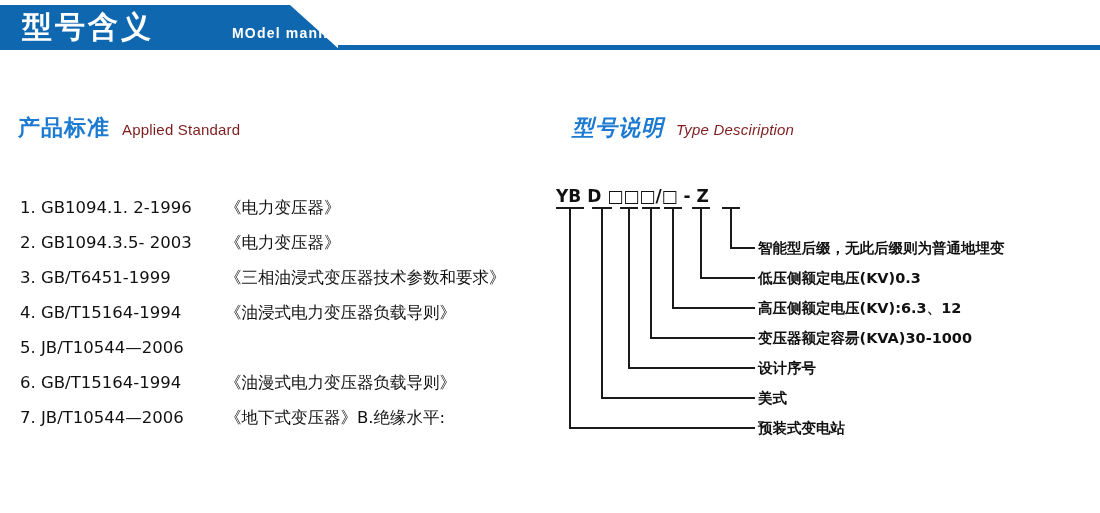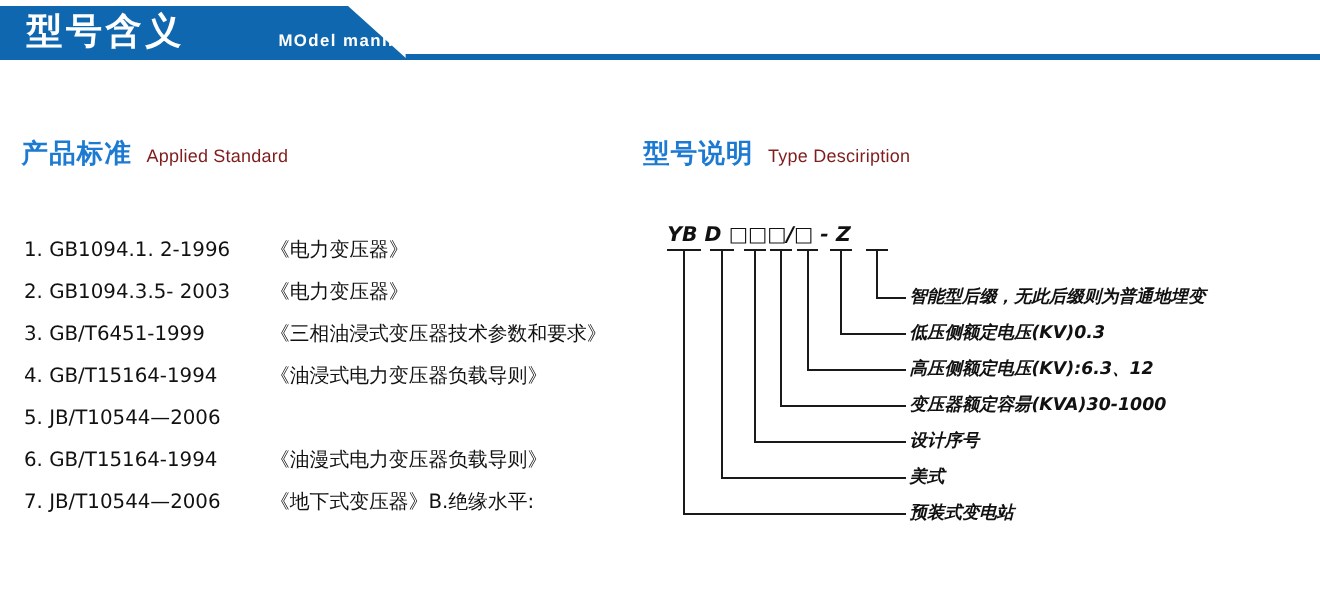--- a/index.html
+++ b/index.html
@@ -48,41 +48,41 @@
     letter-spacing:1px;
     font-family:"DejaVu Sans","Liberation Sans",sans-serif;
     vertical-align:baseline;
   }
   .sec-head .en{
     font-size:15px;font-weight:400;color:#7f1d1d;
     letter-spacing:.2px;margin-left:12px;
     vertical-align:baseline;
   }
   #head-left{left:18px;top:113px;}
-  #head-right{left:536px;top:113px;}
+  #head-right{left:572px;top:113px;font-style:italic;}
 
   
   #std-list{position:absolute;left:20px;top:190px;width:530px;}
   .std-row{
     display:flex;
     font-size:16.5px;color:#111111;
     line-height:35px;
     white-space:nowrap;
     font-family:"DejaVu Sans","Liberation Sans",sans-serif;
   }
   .std-code{flex:0 0 205px;}
   .std-name{flex:0 0 auto;}
   .std-cont{
     font-size:16.5px;color:#111111;line-height:35px;
     white-space:nowrap;padding-left:205px;
     font-family:"DejaVu Sans","Liberation Sans",sans-serif;
   }
 
   
-  #diagram{position:absolute;left:550px;top:186px;width:550px;height:250px;font-style:italic;}
+  #diagram{position:absolute;left:550px;top:186px;width:550px;height:250px;}
 
   .code-line{
     position:absolute;left:6px;top:0;
     font-size:17px;font-weight:700;color:#111;
     letter-spacing:0;white-space:nowrap;
     font-family:"DejaVu Sans","Liberation Sans",sans-serif;
   }
 
   #leader-svg{position:absolute;left:0;top:0;}
 

